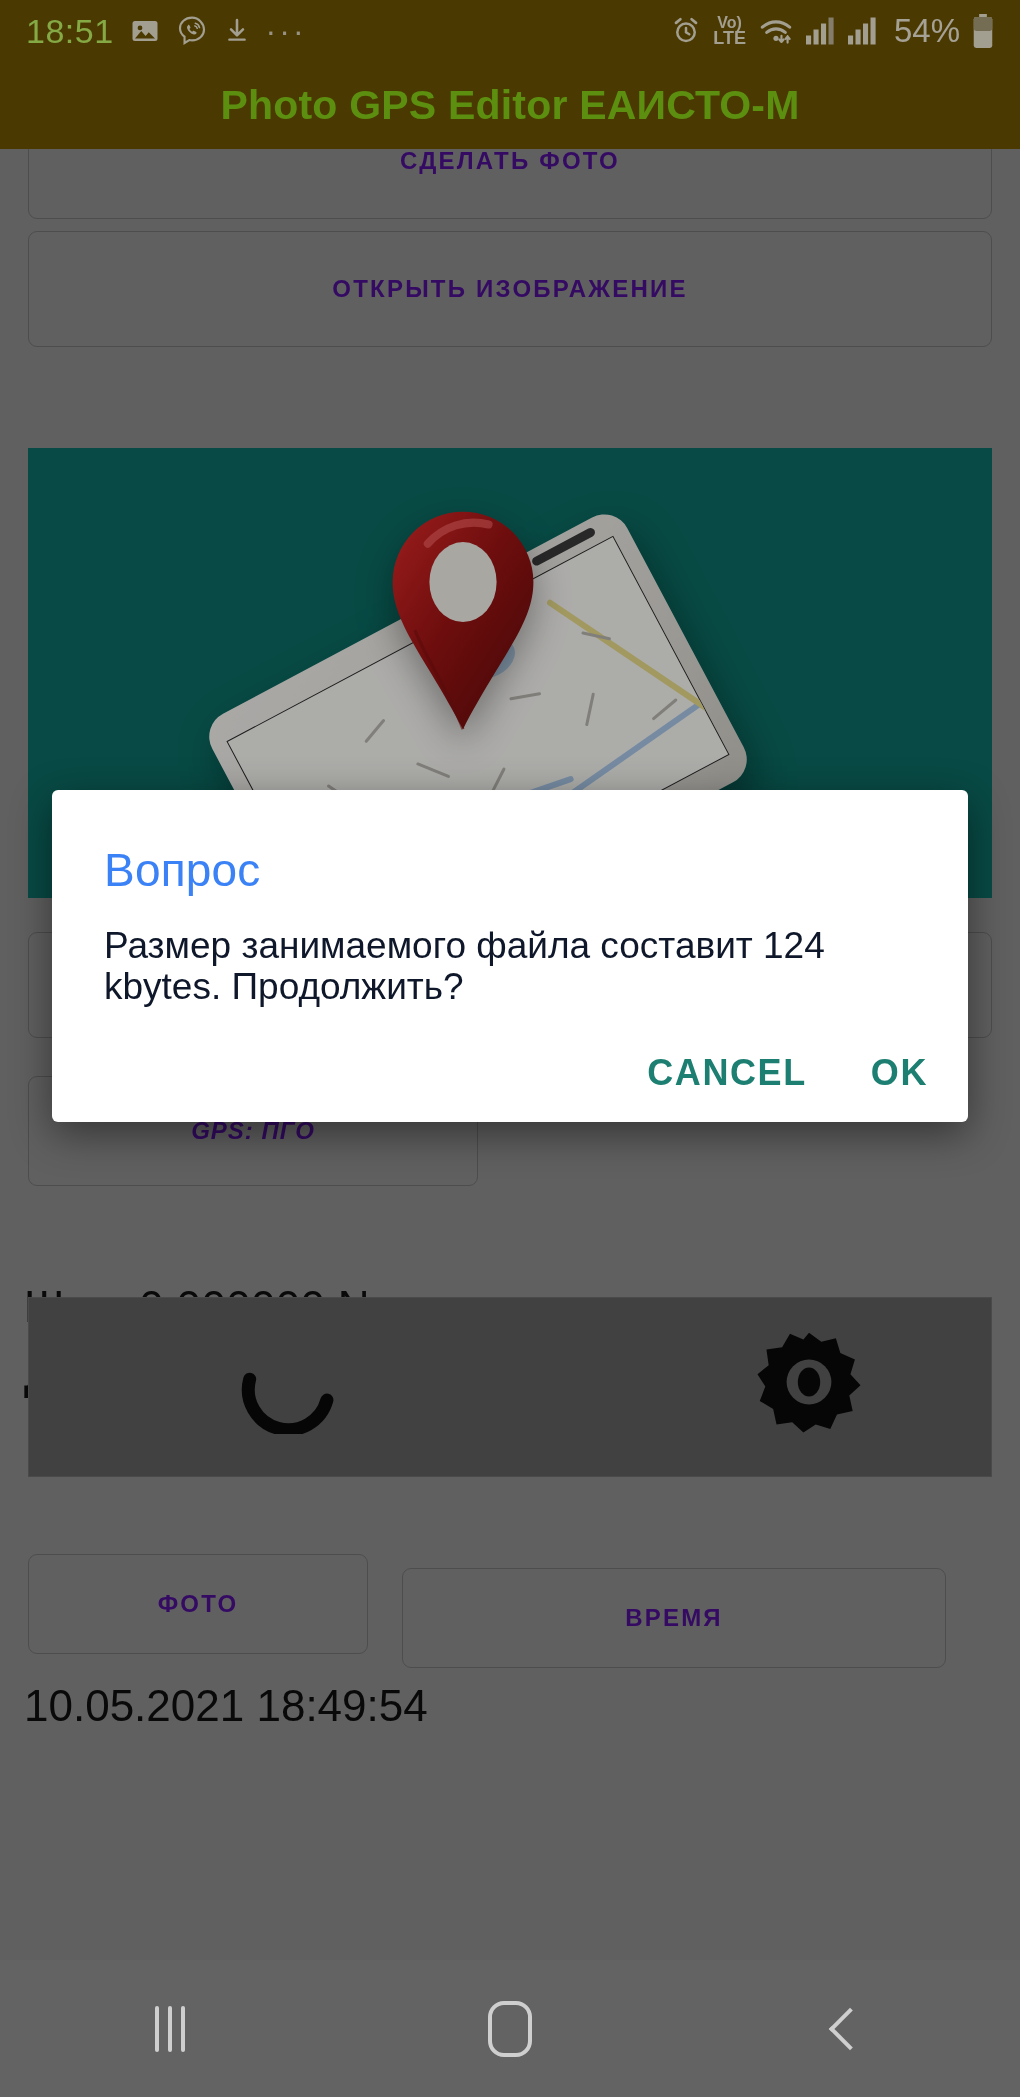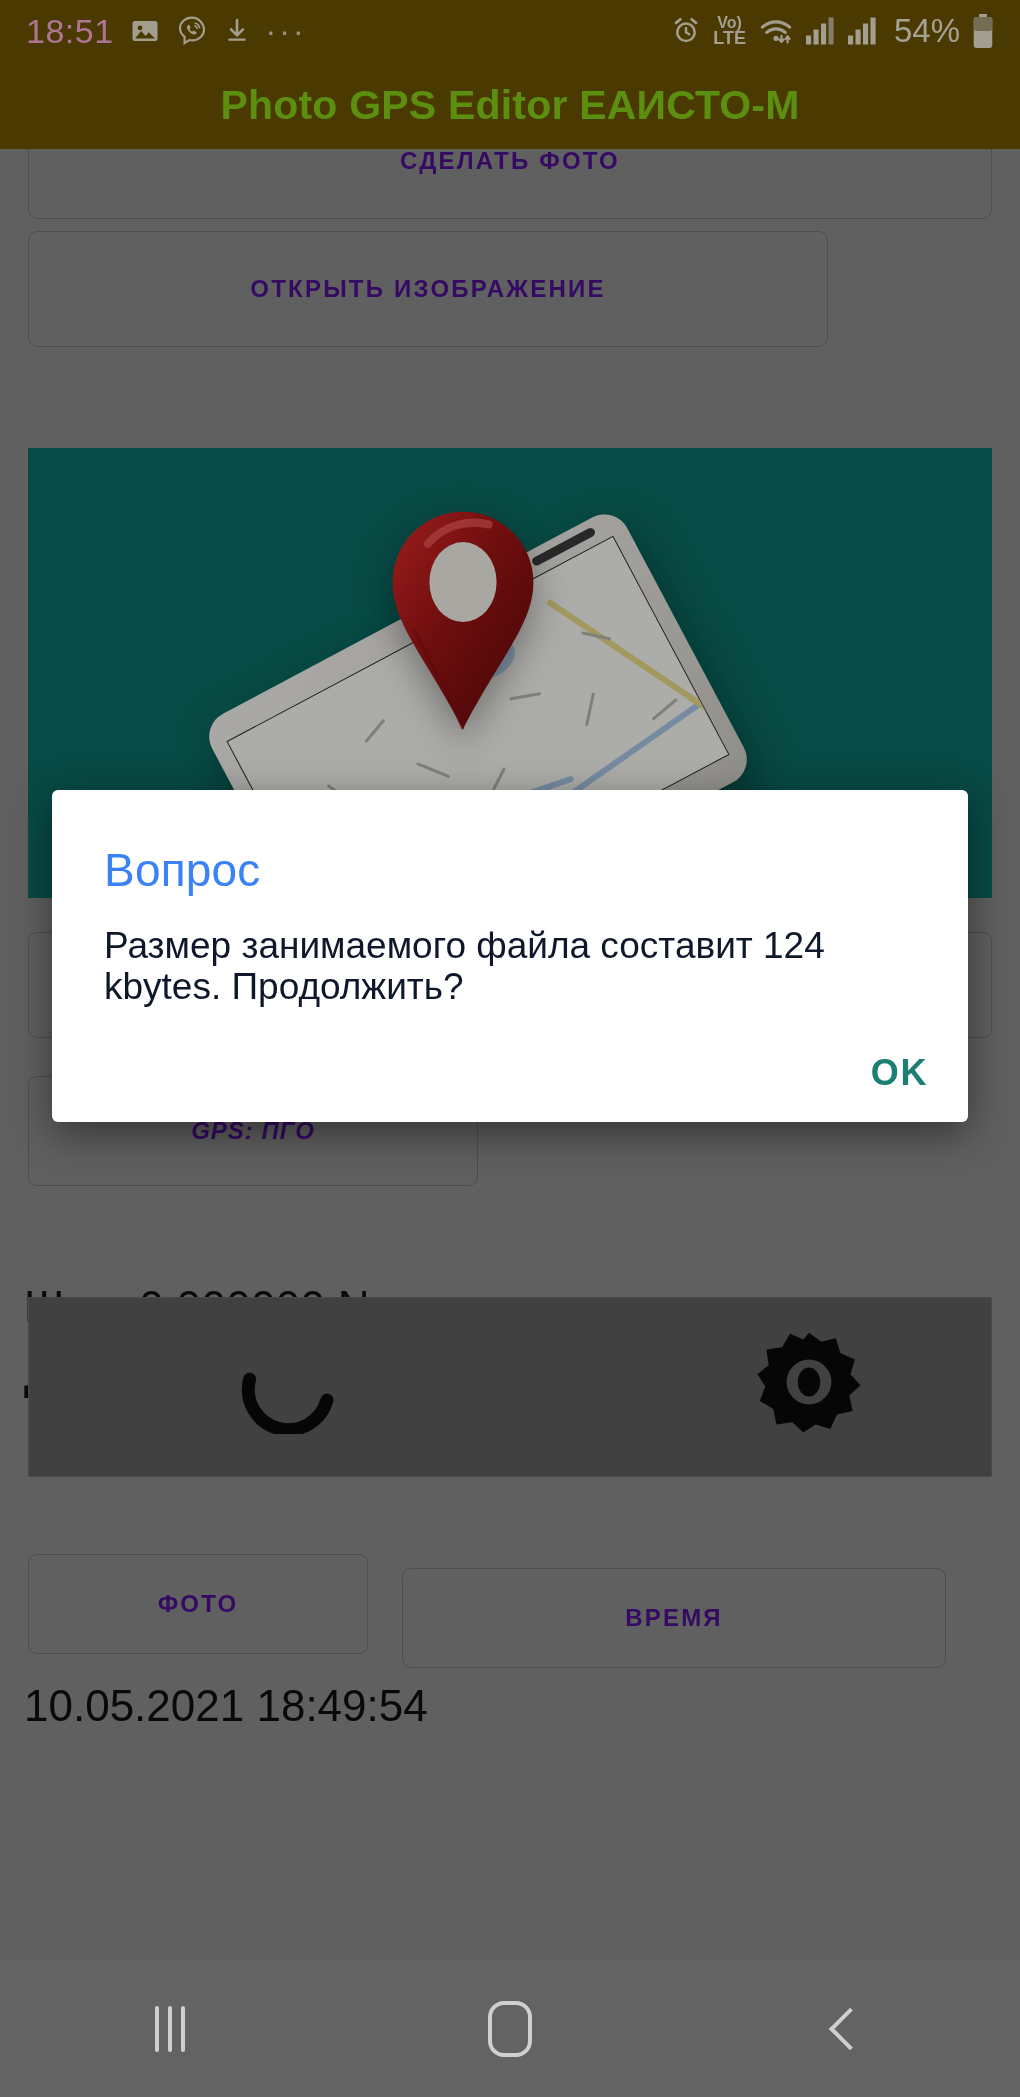--- a/index.html
+++ b/index.html
@@ -20,21 +20,21 @@
   #statusbar {
     position: absolute; left: 0; top: 0;
     width: 1020px; height: 62px;
     background: #6b5200;
     display: flex; align-items: center;
     padding: 0 26px;
     color: #e8e2cf;
   }
   #sb-left { display: flex; align-items: center; gap: 16px; }
   #sb-right { margin-left: auto; display: flex; align-items: center; gap: 12px; }
-  #clock { font-size: 34px; letter-spacing: 0.5px; font-weight: 400; color:#f9a8d4; }
+  #clock { font-size: 34px; letter-spacing: 0.5px; font-weight: 400; color:#bef264; }
   .sb-ico { display: inline-flex; align-items: center; justify-content: center; }
   .dots { font-size: 32px; letter-spacing: 3px; line-height: 0.4; color:#d8d2bf; }
   #batt-pct { font-size: 33px; color:#ece7d6; margin-left: 4px; }
 
   
   #appbar {
     position: absolute; left: 0; top: 62px;
     width: 1020px; height: 87px;
     background: #6b5200;
     display: flex; align-items: center; justify-content: center;
@@ -62,21 +62,21 @@
     display: flex; align-items: center; justify-content: center;
     text-align: center;
   }
 
   #btn-photo {
     position: absolute; left: 28px; top: -46px;
     width: 964px; height: 116px;
   }
   #btn-open {
     position: absolute; left: 28px; top: 82px;
-    width: 800px; height: 116px;
+    width: 964px; height: 116px;
   }
 
   
   #preview {
     position: absolute; left: 28px; top: 299px;
     width: 964px; height: 450px;
     background: #0c6b63;
     overflow: hidden;
   }
   #preview .pin-phone {
@@ -368,20 +368,21 @@
       </svg>
     </div>
   </div>
 
   <div id="scrim"></div>
 
   <div id="dialog">
     <div id="dlg-title">Вопрос</div>
     <div id="dlg-msg">Размер занимаемого файла составит 124 kbytes. Продолжить?</div>
     <div id="dlg-actions">
+      <button class="dlgbtn">CANCEL</button>
       <button class="dlgbtn">OK</button>
     </div>
   </div>
 
   <div id="navbar">
     <div class="navitem">
       <span class="recents">
           <i></i>
           <i></i>
           <i></i>

